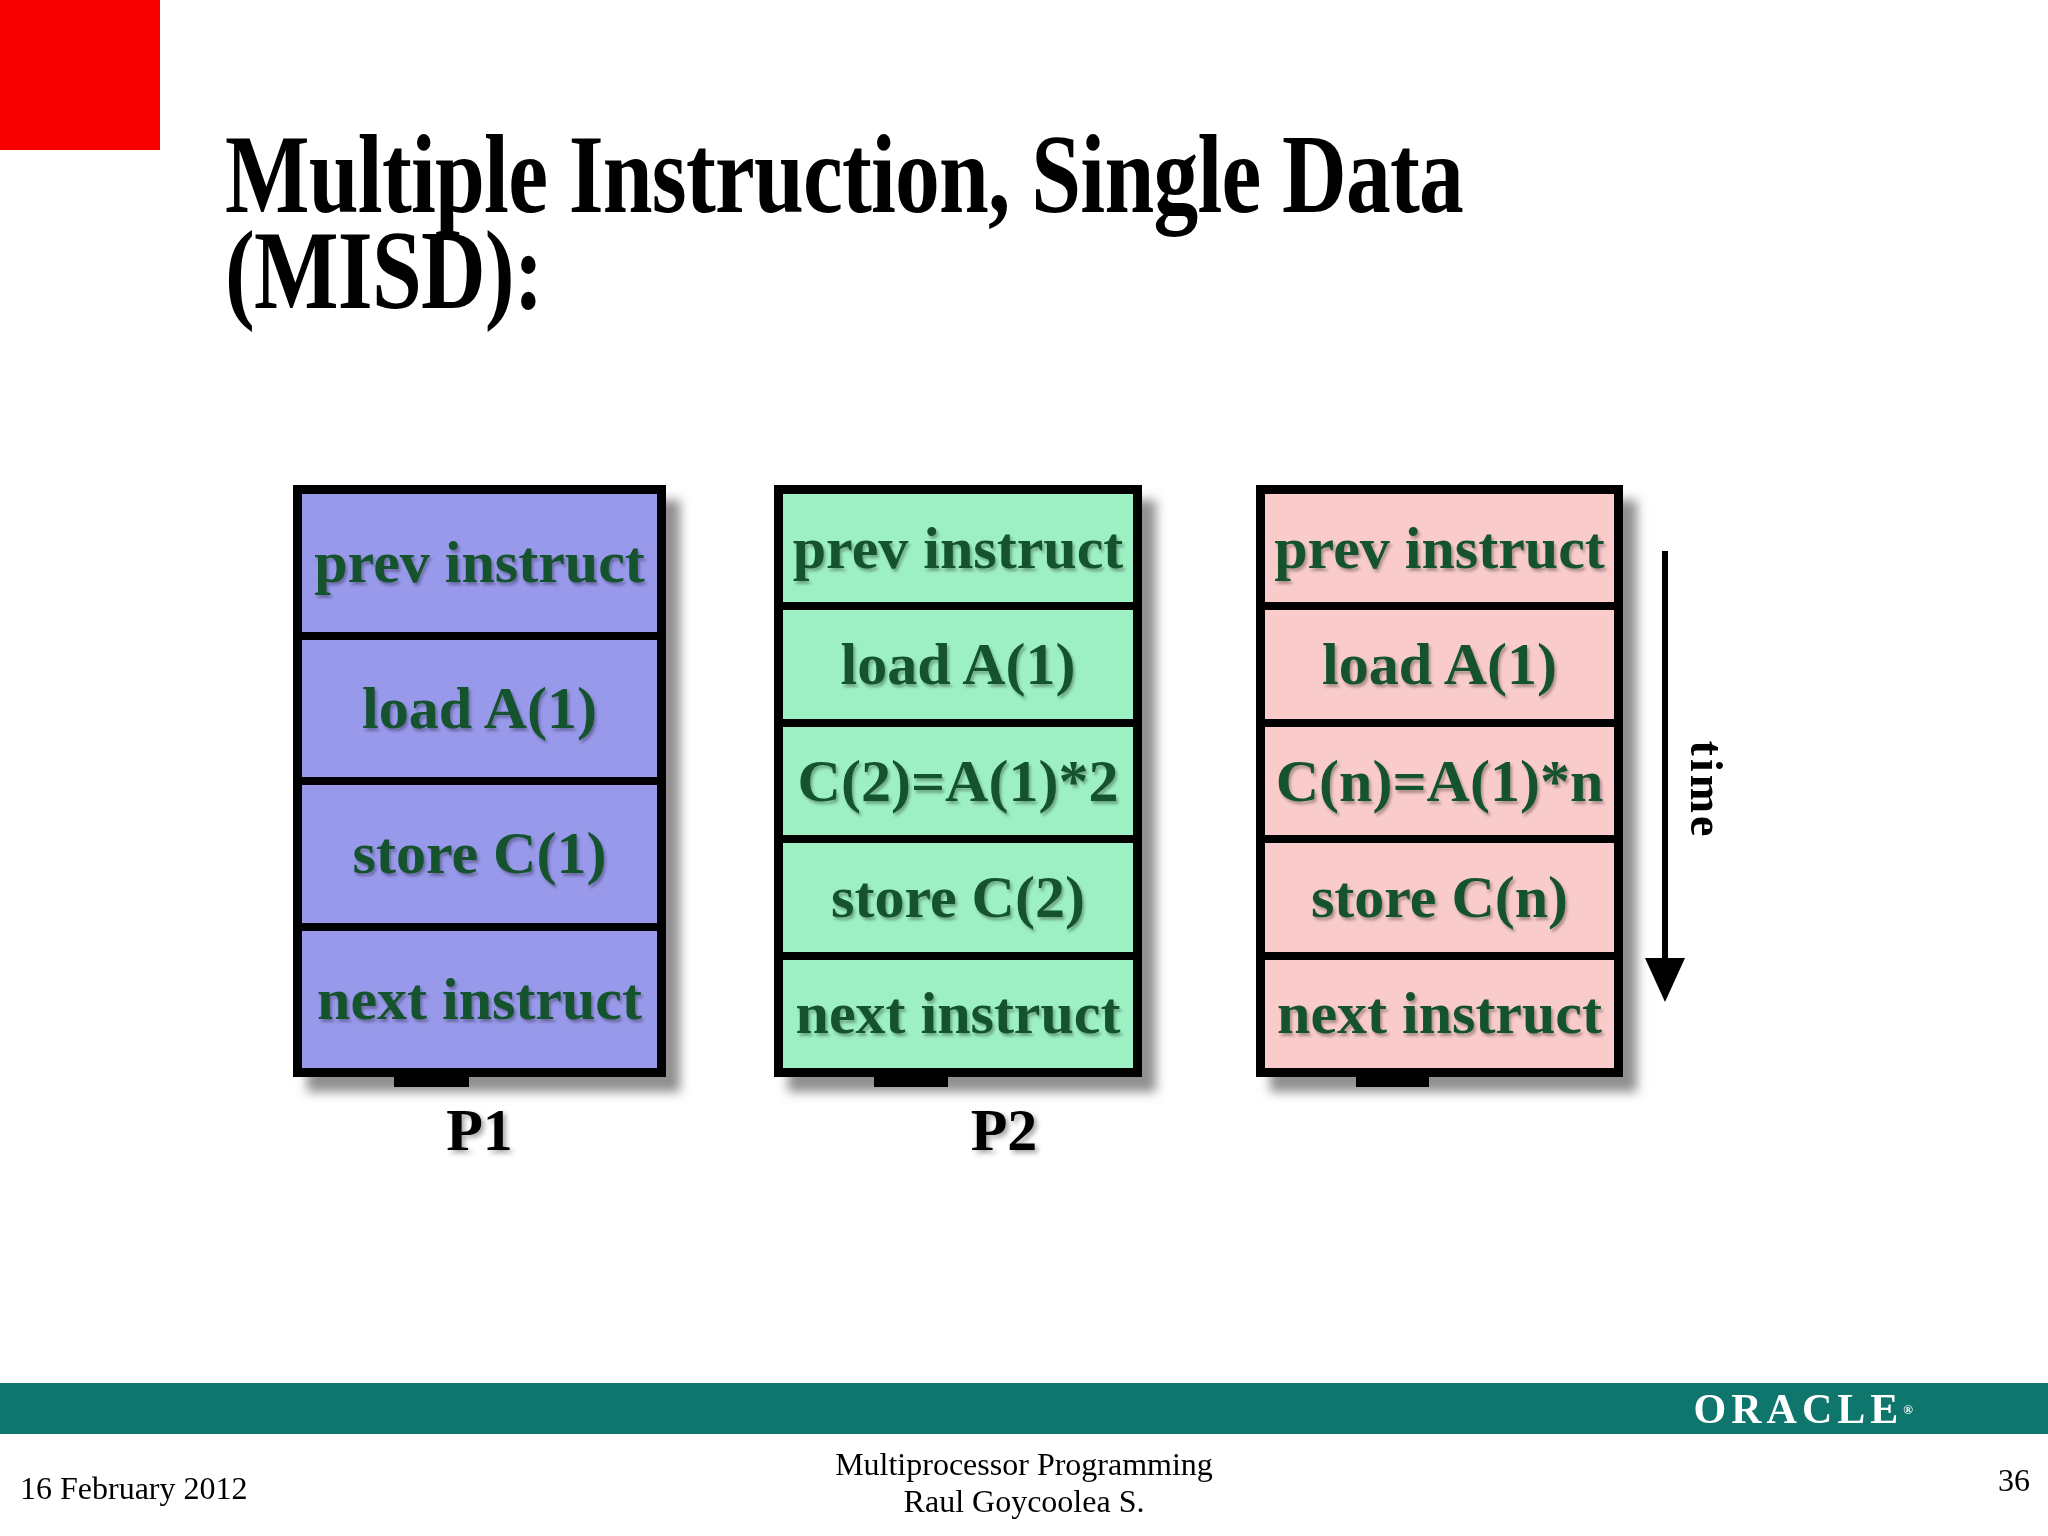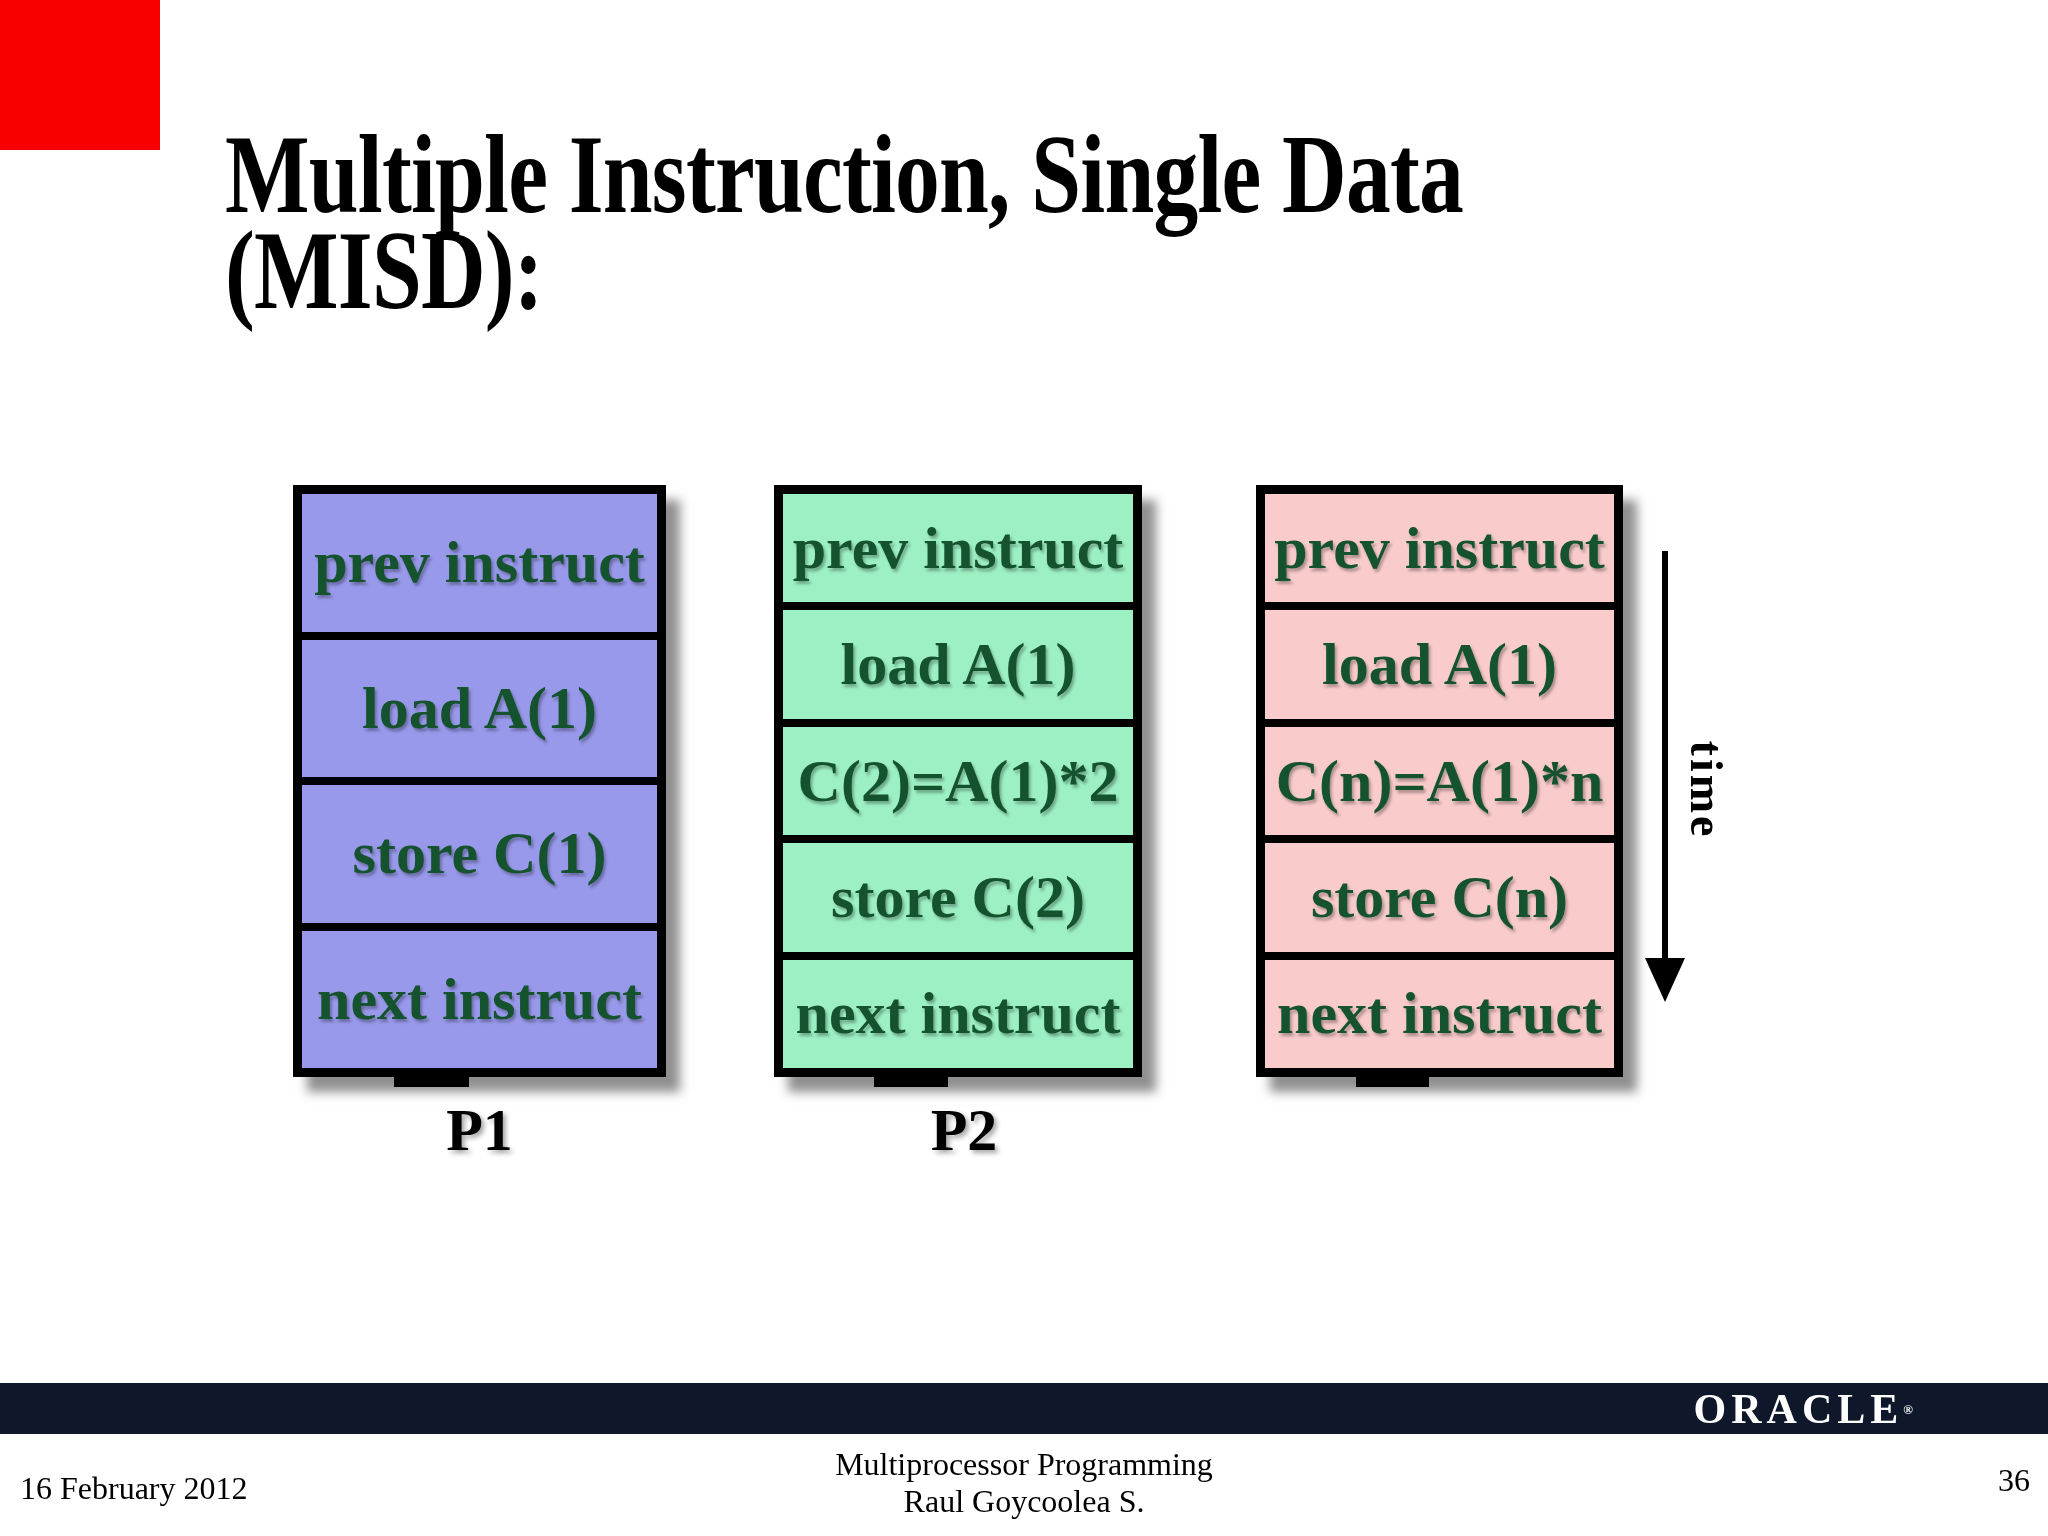--- a/index.html
+++ b/index.html
@@ -32,21 +32,21 @@
     text-shadow:2px 3px 3px rgba(0,0,0,0.30);
     border-top:8px solid #000;
   }
   .cell:first-child{border-top:none;}
   .proc-label{
     position:absolute; top:1100px; text-align:center;
     font-size:60px; font-weight:700; line-height:60px;
     text-shadow:3px 3px 5px rgba(0,0,0,0.35);
   }
   .label-p1{left:293px; width:373px;}
-  .label-p2{left:780px; width:368px;}
+  .label-p2{left:820px; width:368px;}
   .label-pn{left:1256px; width:367px;}
   .time-arrow-line{position:absolute; left:1662px; top:551px; width:6px; height:412px; background:#000;}
   .time-arrow-head{
     position:absolute; left:1645px; top:958px; width:0; height:0;
     border-left:20px solid transparent; border-right:20px solid transparent;
     border-top:44px solid #000;
   }
   .time-label{
     position:absolute; left:1706px; top:790px;
     transform:translate(-50%,-50%) rotate(90deg);
@@ -104,21 +104,21 @@
     <div class="cell">next instruct</div>
   </div>
 
   <div class="proc-label label-p1">P1</div>
   <div class="proc-label label-p2">P2</div>
 
   <div class="time-arrow-line"></div>
   <div class="time-arrow-head"></div>
   <div class="time-label">time</div>
 
-  <div class="footer-bar" style="background-color: #0f172a; justify-content: flex-end;">
+  <div class="footer-bar" style="background-color: #0f766e; justify-content: flex-end;">
     <div class="oracle-logo"><span>ORACLE</span><span class="oracle-registered">®</span></div>
   </div>
 
   <div class="footer-date">16 February 2012</div>
 
   <div class="footer-credit">
     <div>Multiprocessor Programming</div>
     <div>Raul Goycoolea S.</div>
   </div>
 

